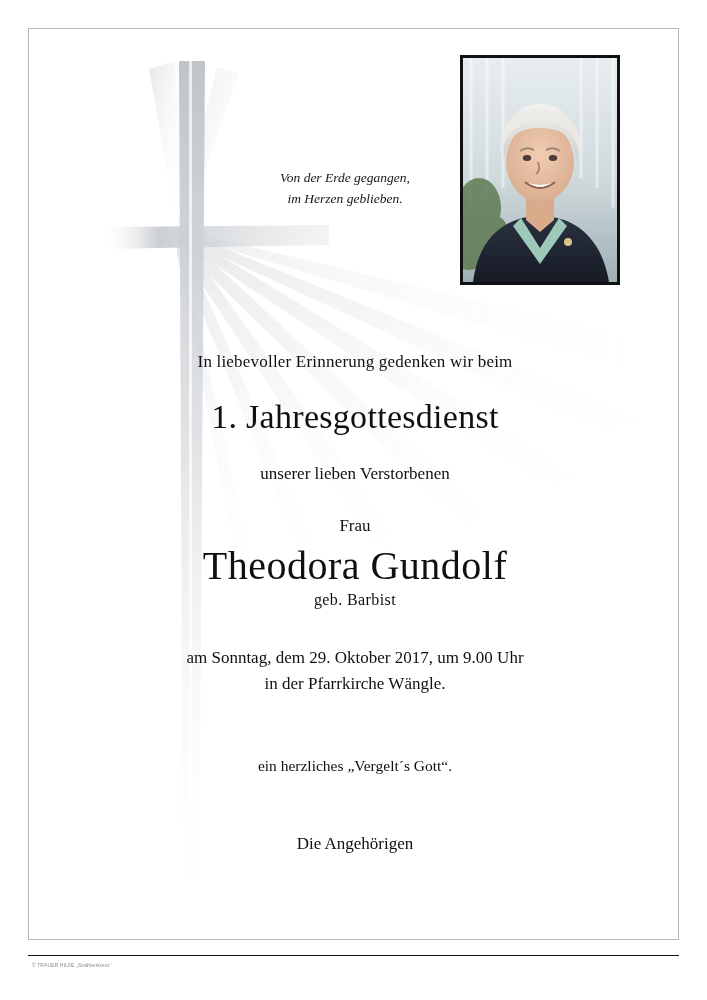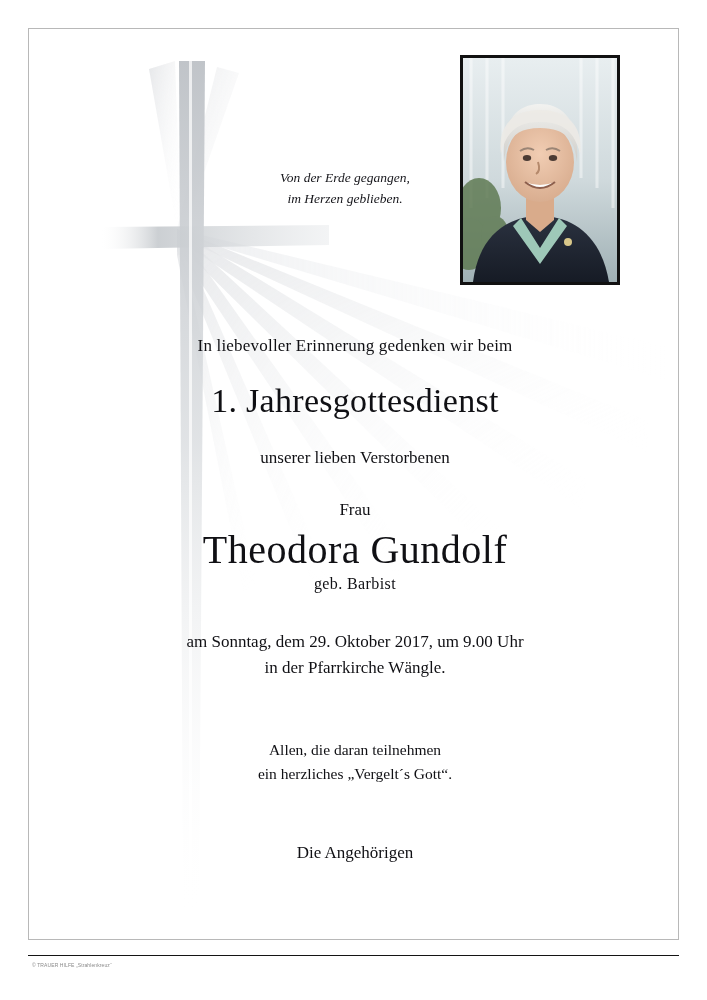--- a/index.html
+++ b/index.html
@@ -75,21 +75,21 @@
     font-style: italic;
     font-size: 13.5px;
     line-height: 1.55;
     color: #15151a;
   }
 
   
   .main {
     position: absolute;
     left: 70px;
-    top: 336px;
+    top: 352px;
     width: 570px;
     text-align: center;
     color: #101014;
   }
   .line-intro {
     font-size: 17px;
     letter-spacing: 0.2px;
     margin-bottom: 26px;
   }
   .line-occasion {
@@ -284,21 +284,20 @@
     <div class="line-occasion">1. Jahresgottesdienst</div>
     <div class="line-forwhom">unserer lieben Verstorbenen</div>
     <div class="line-salutation">Frau</div>
     <div class="line-name">Theodora Gundolf</div>
     <div class="line-maidenname">geb. Barbist</div>
     <div class="line-when">
       <div>am Sonntag, dem 29. Oktober 2017, um 9.00 Uhr</div>
       <div>in der Pfarrkirche Wängle.</div>
     </div>
     <div class="line-thanks">
-      <div>Allen, die daran teilnehmen</div>
       <div>ein herzliches „Vergelt´s Gott“.</div>
     </div>
     <div class="line-signature">Die Angehörigen</div>
   </div>
 
   <div class="footer-rule"></div>
   <div class="footer-left">© TRAUER HILFE „Strahlenkreuz“</div>
 
 </div>
 

